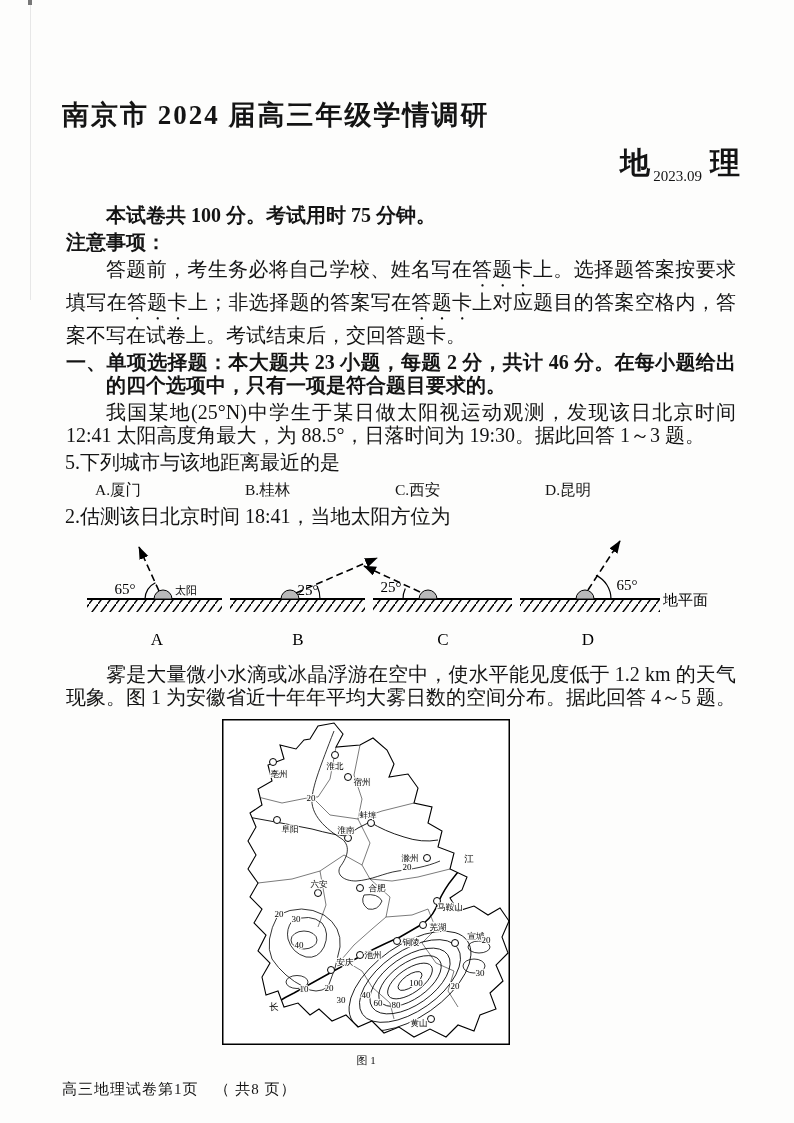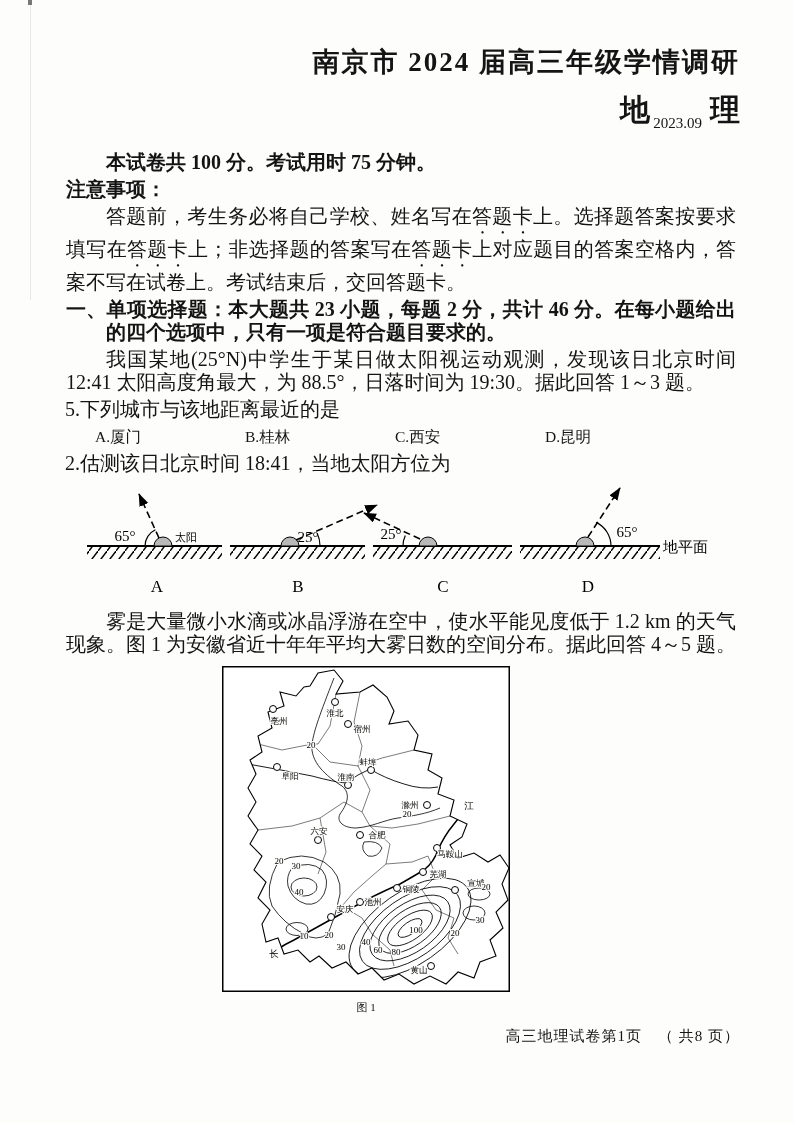--- a/index.html
+++ b/index.html
@@ -1,39 +1,39 @@
 <!DOCTYPE html>
 <html><head>
 <meta charset="utf-8">
 <style>
   html,body{margin:0;padding:0;background:#888;}
   .page{position:relative;width:794px;height:1123px;background:#fdfdfc;overflow:hidden;
         font-family:"Liberation Serif","DejaVu Serif",serif;color:#141414;}
   .scan-line{position:absolute;left:30px;top:0;width:1px;height:300px;background:#e7e7e7;}
   .scan-mark{position:absolute;left:28px;top:0;width:4px;height:5px;background:#777;}
   .content{position:absolute;left:62px;top:0;width:678px;}
-  .title{margin:44px 0 0;text-align:right;font-size:27px;font-weight:bold;letter-spacing:2px;}
+  .title{margin:97px 0 0;text-align:left;font-size:27px;font-weight:bold;letter-spacing:2px;}
   .subject-row{position:relative;margin-top:10px;height:46px;}
   .subject{text-align:right;font-size:30px;font-weight:bold;margin:0;}
   .date{position:absolute;right:38px;bottom:4px;font-size:15px;font-weight:normal;}
   .body p{margin:4px;font-size:20px;line-height:23px;text-align:justify;}
   .p-exam-info{margin-top:15px !important;font-weight:bold;text-indent:2em;}
   .p-notice-title{font-weight:bold;}
   .p-notice{text-indent:2em;}
   .emph{-webkit-text-emphasis:filled dot;-webkit-text-emphasis-position:under right;
         text-emphasis:filled dot;text-emphasis-position:under right;}
   .p-section{font-weight:bold;padding-left:2em;text-indent:-2em;}
   .p-passage{text-indent:2em;}
   .p-stem{margin-left:3px !important;}
   .options{display:flex;padding-left:33px;font-size:15.5px;line-height:23px;}
   .options span{flex:0 0 150px;}
   .diagram-wrap{margin:4px 0 0 18px;}
   .figure-wrap{margin:10px 0 0 160px;width:288px;}
   .figure-caption{width:288px;margin-left:160px;text-align:center;font-size:11px;line-height:21px;margin-top:1px;}
-  .footer{margin-top:8px;text-align:right;font-size:15px;letter-spacing:1px;line-height:21px;}
+  .footer{margin-top:8px;text-align:left;font-size:15px;letter-spacing:1px;line-height:21px;}
   svg text{font-family:"Liberation Serif","DejaVu Serif",serif;}
   .map-label{font-size:8.5px;paint-order:stroke;stroke:#fdfdfc;stroke-width:2.2px;}
   .contour-label{font-size:9px;paint-order:stroke;stroke:#fdfdfc;stroke-width:2.2px;}
   .river-char{font-size:9.5px;paint-order:stroke;stroke:#fdfdfc;stroke-width:1.6px;}
 </style>
 </head>
 <body>
 
 <div class="page">
   <div class="scan-line"></div>

